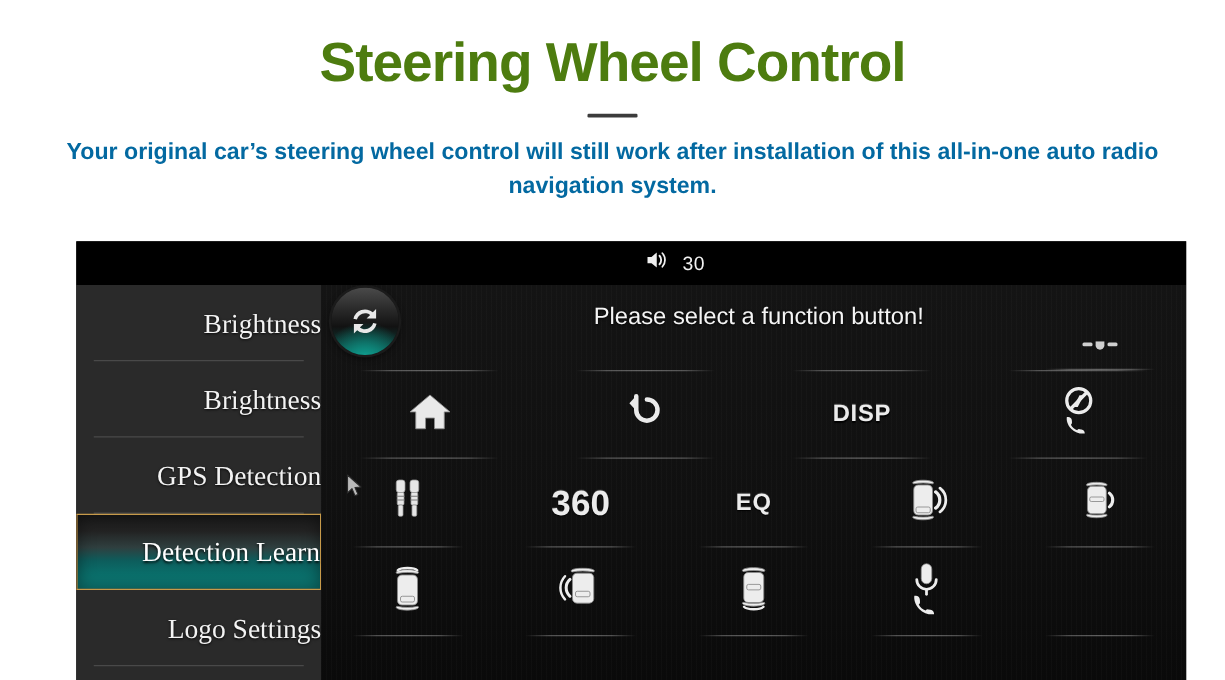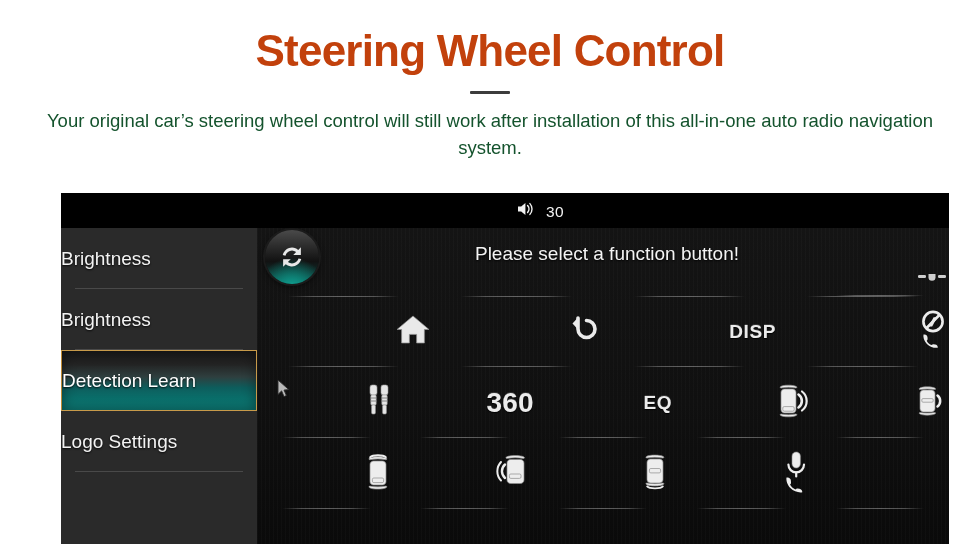--- a/index.html
+++ b/index.html
@@ -25,39 +25,39 @@
   .hero {
     width: 980px;
     padding-top: 26px;
     text-align: center;
   }
   .hero-title {
     font-family: "Liberation Sans", sans-serif;
     font-size: 44px;
     font-weight: bold;
     letter-spacing: -0.8px;
-    color: #c2410c;
+    color: #4d7c0f;
     margin: 0;
     line-height: 1.12;
   }
   .hero-rule {
     width: 40px;
     height: 3px;
     background: #3c3c3c;
     margin: 16px auto 14px auto;
     border-radius: 1px;
   }
   .hero-sub {
     font-family: "Liberation Sans", sans-serif;
     font-size: 18.5px;
-    color: #14532d;
+    color: #0369a1;
     line-height: 1.42;
     max-width: 910px;
     margin: 0 auto;
-    font-weight: normal;
+    font-weight: bold;
   }
 
   
   .device {
     position: absolute;
     left: 61px;
     top: 193px;
     width: 888px;
     height: 351px;
     background: #050505;
@@ -103,24 +103,24 @@
     height: 100%;
     background: #2a2a2a;
     flex: 0 0 196px;
     overflow: hidden;
   }
   .side-item {
     position: relative;
     height: 61px;
     display: flex;
     align-items: center;
-    justify-content: flex-start;
+    justify-content: flex-end;
     color: #f3f3f3;
-    font-size: 19px;
-    font-family: Liberation Sans, sans-serif;
+    font-size: 22px;
+    font-family: Liberation Serif, serif;
     text-shadow: 0 1px 2px rgba(0,0,0,0.85);
     white-space: nowrap;
   }
   .side-item:not(.selected)::after {
     content: "";
     position: absolute;
     left: 14px;
     right: 14px;
     bottom: 0;
     height: 1px;
@@ -200,21 +200,21 @@
     height: 71px;
     align-items: center;
   }
   .fn-row.partial { height: 30px; overflow: hidden; align-items: flex-end; }
   .fn-cell {
     position: relative;
     flex: 1 1 0;
     height: 100%;
     display: flex;
     align-items: center;
-    justify-content: flex-end;
+    justify-content: center;
   }
   .fn-cell .sep {
     position: absolute;
     left: 18%;
     right: 18%;
     bottom: 0;
     height: 1px;
     background: linear-gradient(to right,
        rgba(255,255,255,0) 0%,
        rgba(255,255,255,0.28) 22%,
@@ -280,20 +280,23 @@
 
     <div class="device-body">
 
       <div class="sidebar">
         <div class="side-item">
           <span>Brightness</span>
         </div>
         <div class="side-item">
           <span>Brightness</span>
         </div>
+        <div class="side-item">
+          <span>GPS Detection</span>
+        </div>
         <div class="side-item selected">
           <span>Detection Learn</span>
         </div>
         <div class="side-item">
           <span>Logo Settings</span>
         </div>
       </div>
 
       <div class="mainpanel">
 

